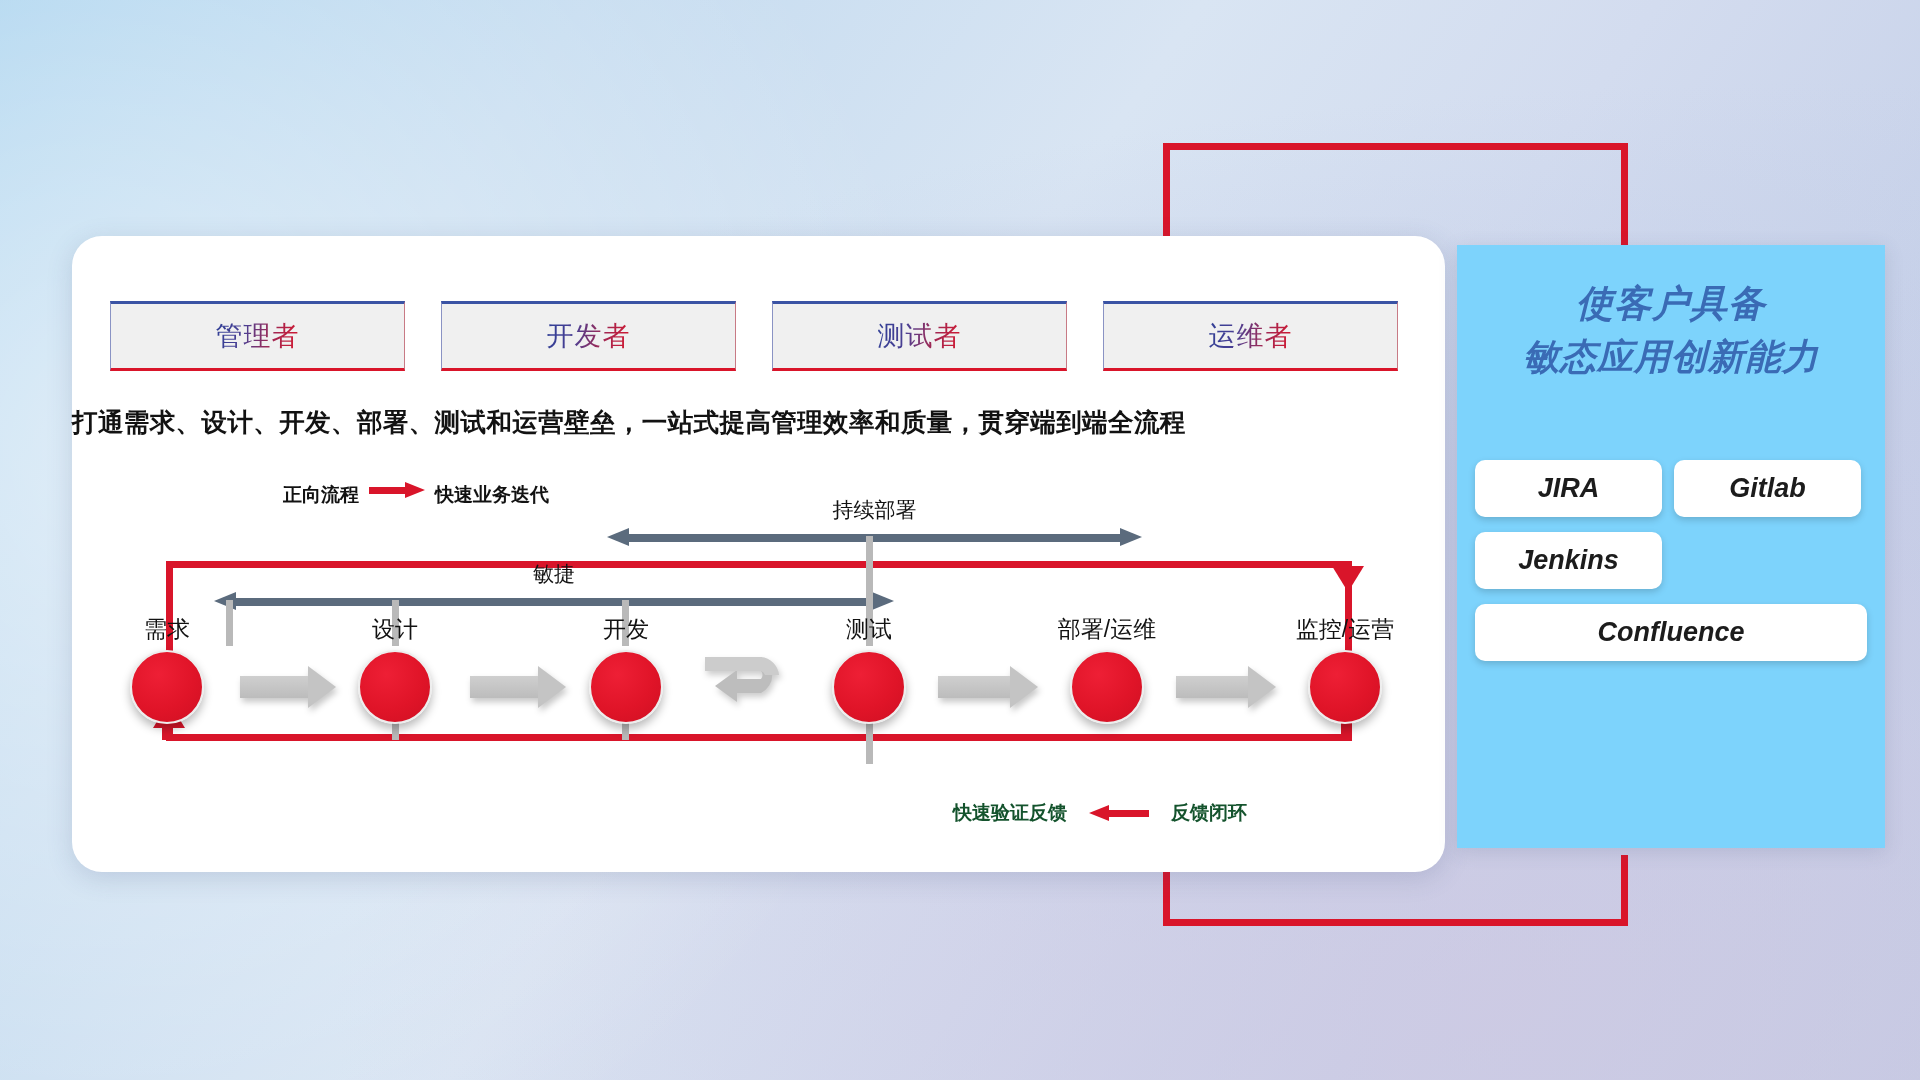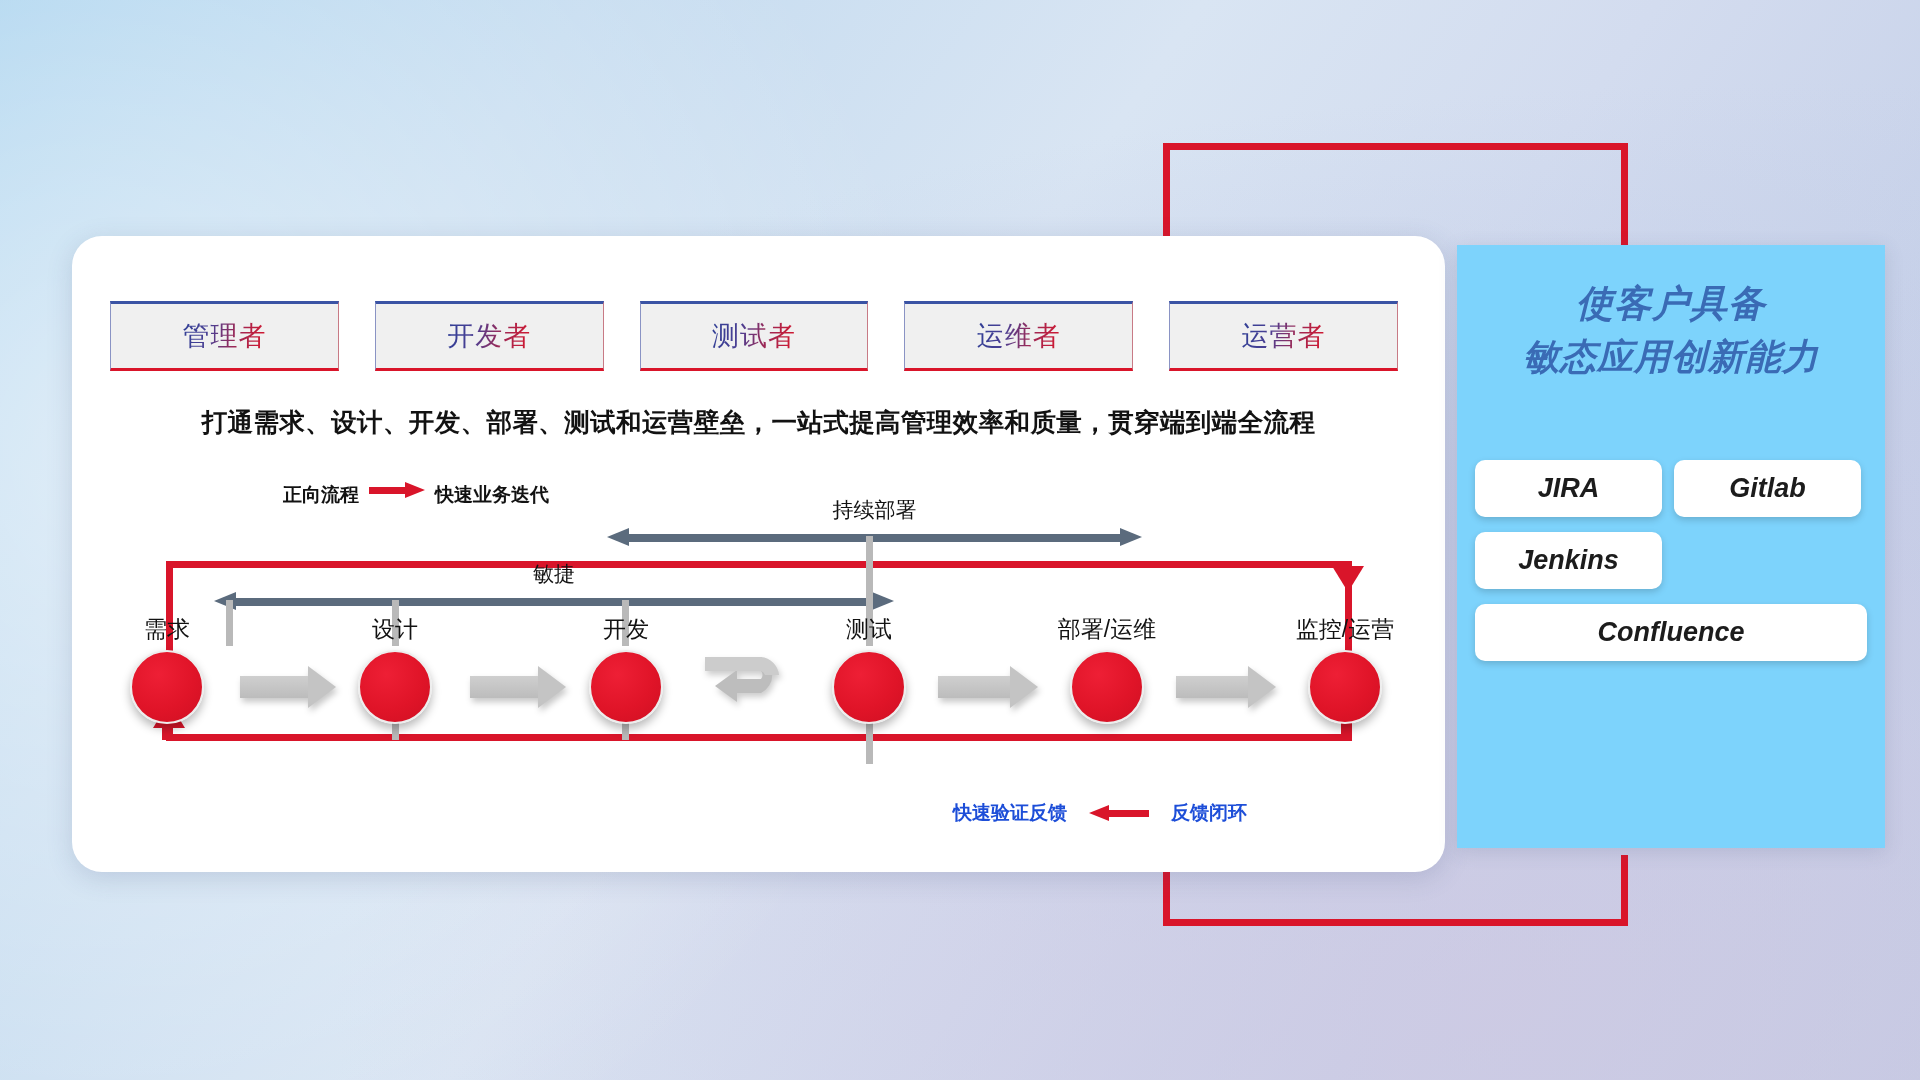--- a/index.html
+++ b/index.html
@@ -45,37 +45,37 @@
   }
   .role span {
     background:linear-gradient(100deg,#2f3f96 0%,#4b3f93 34%,#9a2a58 62%,#d9152a 100%);
     -webkit-background-clip:text; background-clip:text;
     -webkit-text-fill-color:transparent; color:#b0203a;
   }
 
   
   #headline {
     position:absolute; left:72px; top:405px; width:1373px;
-    text-align:center; font-size:25.5px; font-weight:bold; color:#121212;
+    text-align:left; font-size:25.5px; font-weight:bold; color:#121212;
     letter-spacing:0.4px; white-space:nowrap;
   }
 
   
   #legend-fwd { position:absolute; left:283px; top:482px;
                 display:flex; align-items:flex-start; gap:10px; }
   #legend-fwd .lbl { font-size:19px; font-weight:bold; color:#121212; }
   .arrow-r-red { width:56px; height:17px; position:relative; }
   .arrow-r-red::before { content:""; position:absolute; left:0; top:5px; width:38px; height:7px; background:#d9152a; }
   .arrow-r-red::after  { content:""; position:absolute; left:36px; top:0;
       border-left:20px solid #d9152a; border-top:8.5px solid transparent; border-bottom:8.5px solid transparent; }
 
   
   #legend-fb { position:absolute; left:953px; top:800px;
                display:flex; align-items:center; gap:22px; }
-  #legend-fb .lbl { font-size:19px; font-weight:bold; color:#1d4ed8; }
+  #legend-fb .lbl { font-size:19px; font-weight:bold; color:#14532d; }
   .arrow-l-red { width:60px; height:17px; position:relative; }
   .arrow-l-red::before { content:""; position:absolute; right:0; top:5px; width:40px; height:7px; background:#d9152a; }
   .arrow-l-red::after  { content:""; position:absolute; left:0; top:0;
       border-right:20px solid #d9152a; border-top:8.5px solid transparent; border-bottom:8.5px solid transparent; }
 
   
   .dbl { position:absolute; height:18px; }
   .dbl .bar { position:absolute; left:20px; right:20px; top:5.5px; height:8px; background:#5b6b7d; }
   .dbl .hl, .dbl .hr { position:absolute; top:0; width:0; height:0;
       border-top:9px solid transparent; border-bottom:9px solid transparent; }
@@ -174,23 +174,20 @@
       </div>
     <div class="role">
         <span>开发者</span>
       </div>
     <div class="role">
         <span>测试者</span>
       </div>
     <div class="role">
         <span>运维者</span>
       </div>
-    <div class="role">
-        <span>运营者</span>
-      </div>
   </div>
 
   <div id="headline">打通需求、设计、开发、部署、测试和运营壁垒，一站式提高管理效率和质量，贯穿端到端全流程</div>
 
   <div id="legend-fwd">
     <div class="lbl">正向流程</div>
     <div class="arrow-r-red"></div>
     <div class="lbl">快速业务迭代</div>
   </div>
 

